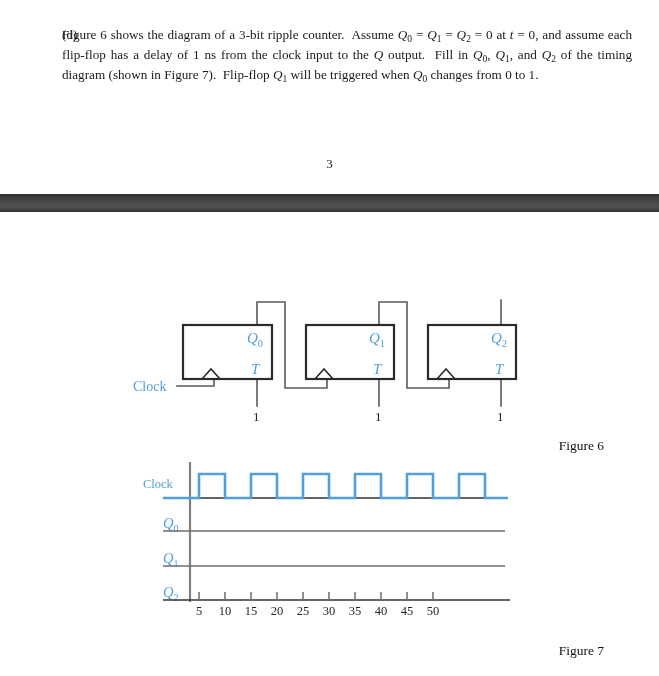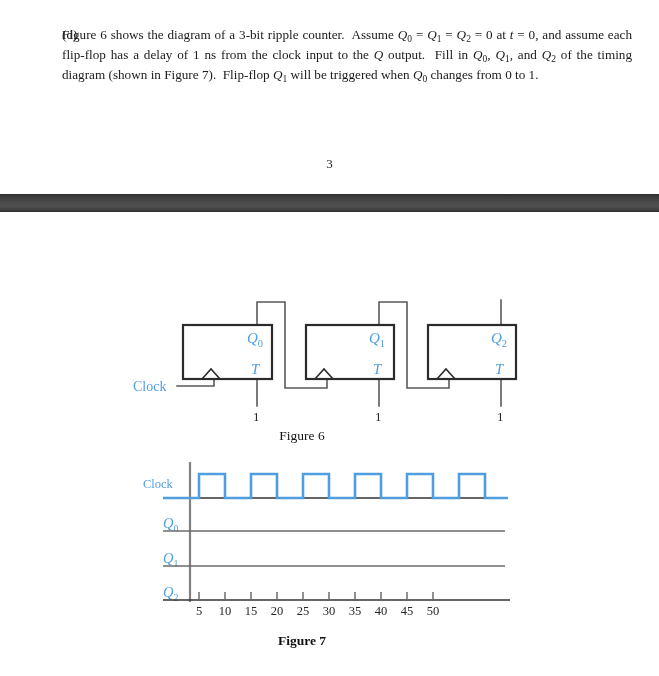--- a/index.html
+++ b/index.html
@@ -65,26 +65,27 @@
     left: 0;
     top: 290px;
     width: 659px;
     height: 160px;
   }
   #figure6-svg { display: block; }
 
   .cap {
     position: absolute;
     width: 604px;
-    text-align: center;
+    text-align: right;
     font-size: 13.5px;
     color: #111;
+    margin-top: 10px;
   }
   #figure6-caption { top: 428px; }
-  #figure7-caption { top: 633px; font-weight: bold; }
+  #figure7-caption { top: 633px; }
 
   
   #figure7-area {
     position: absolute;
     left: 0;
     top: 455px;
     width: 659px;
     height: 170px;
   }
   #figure7-svg { display: block; }

